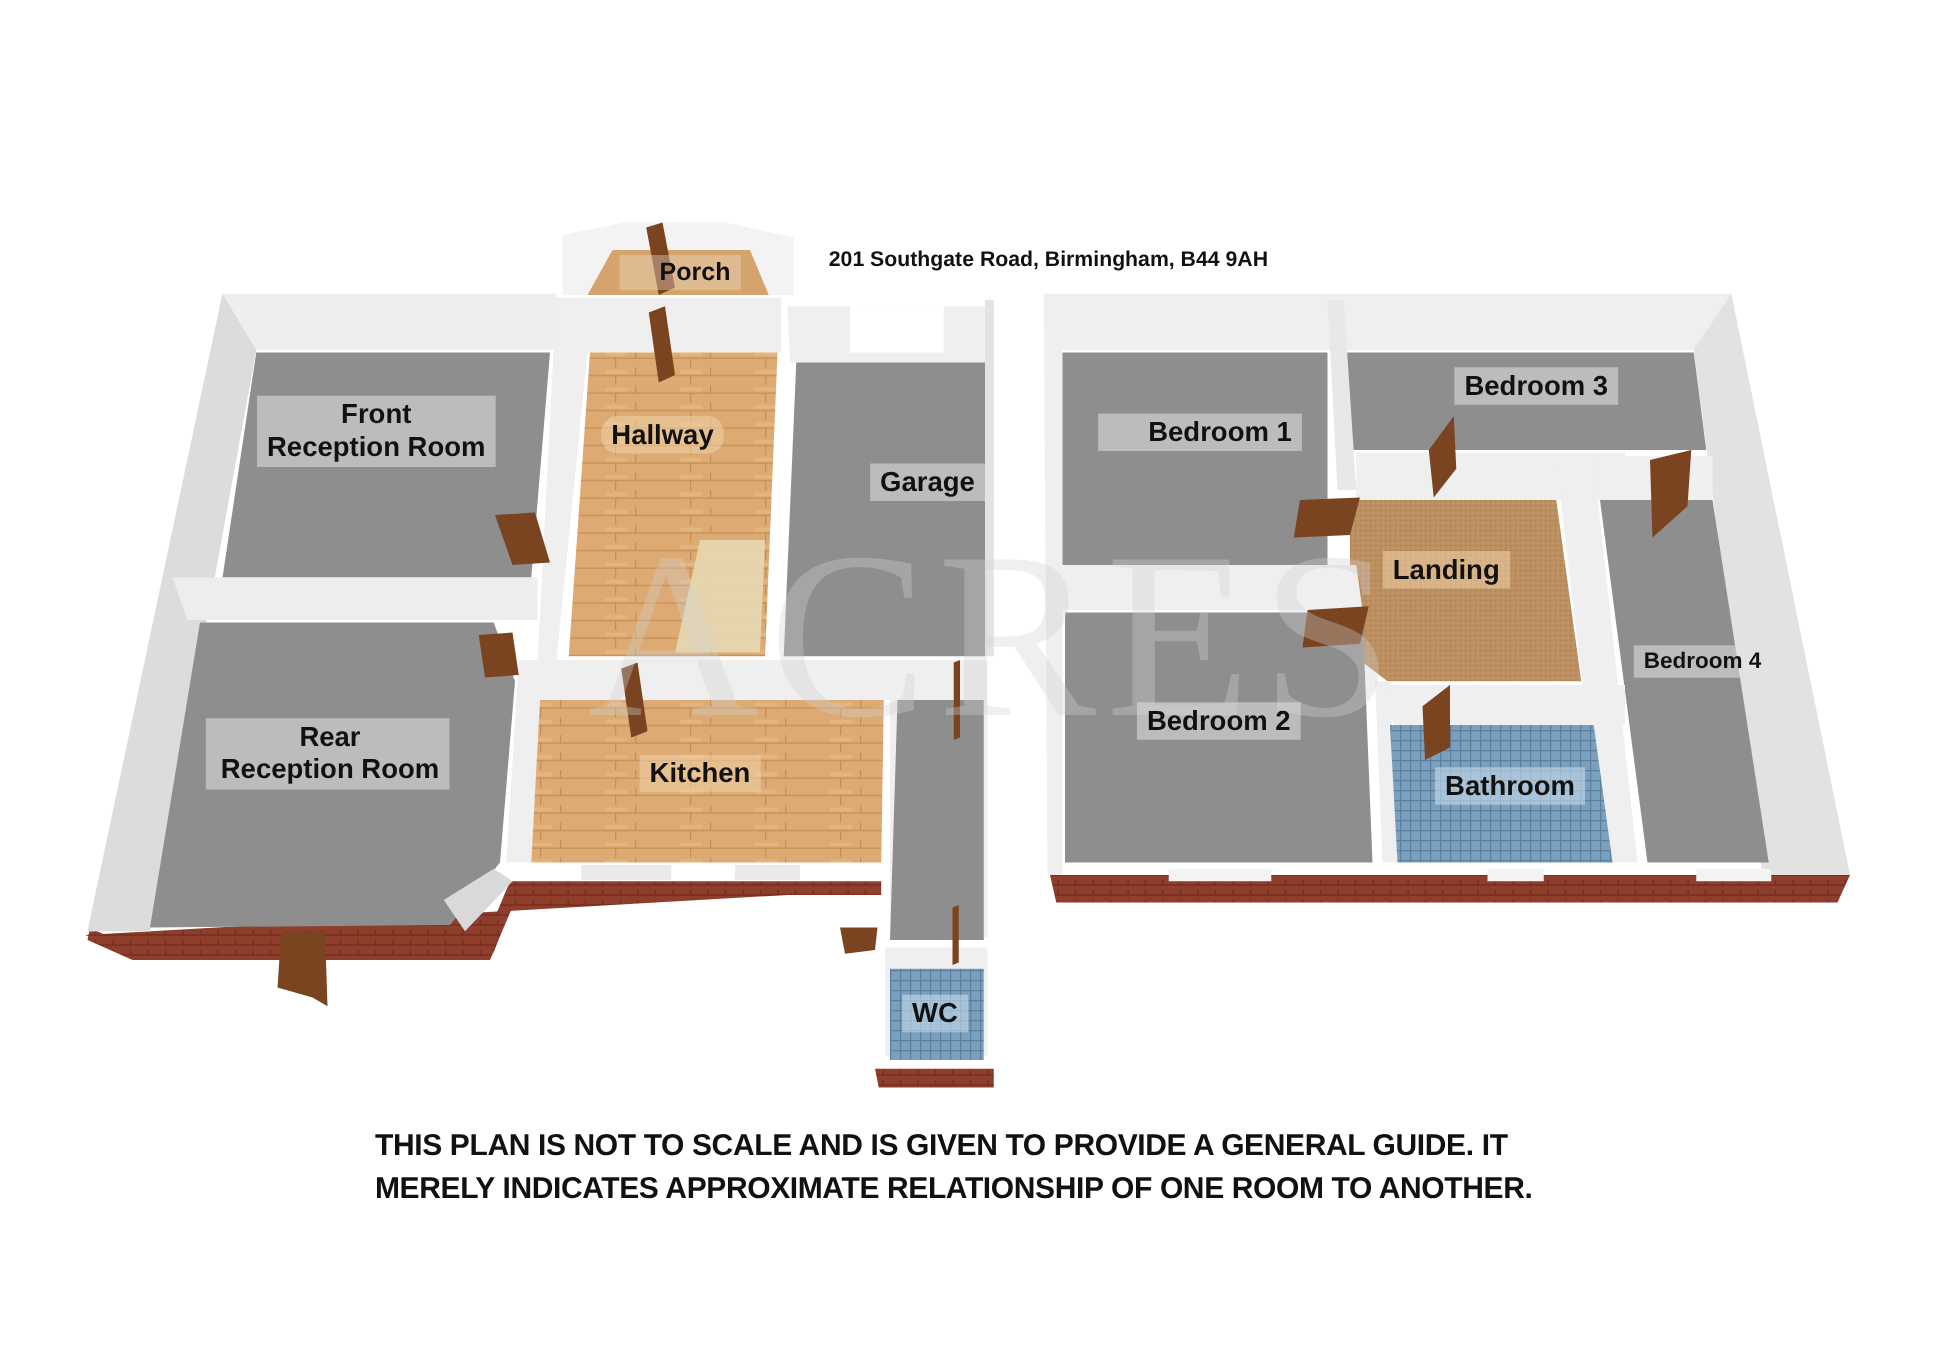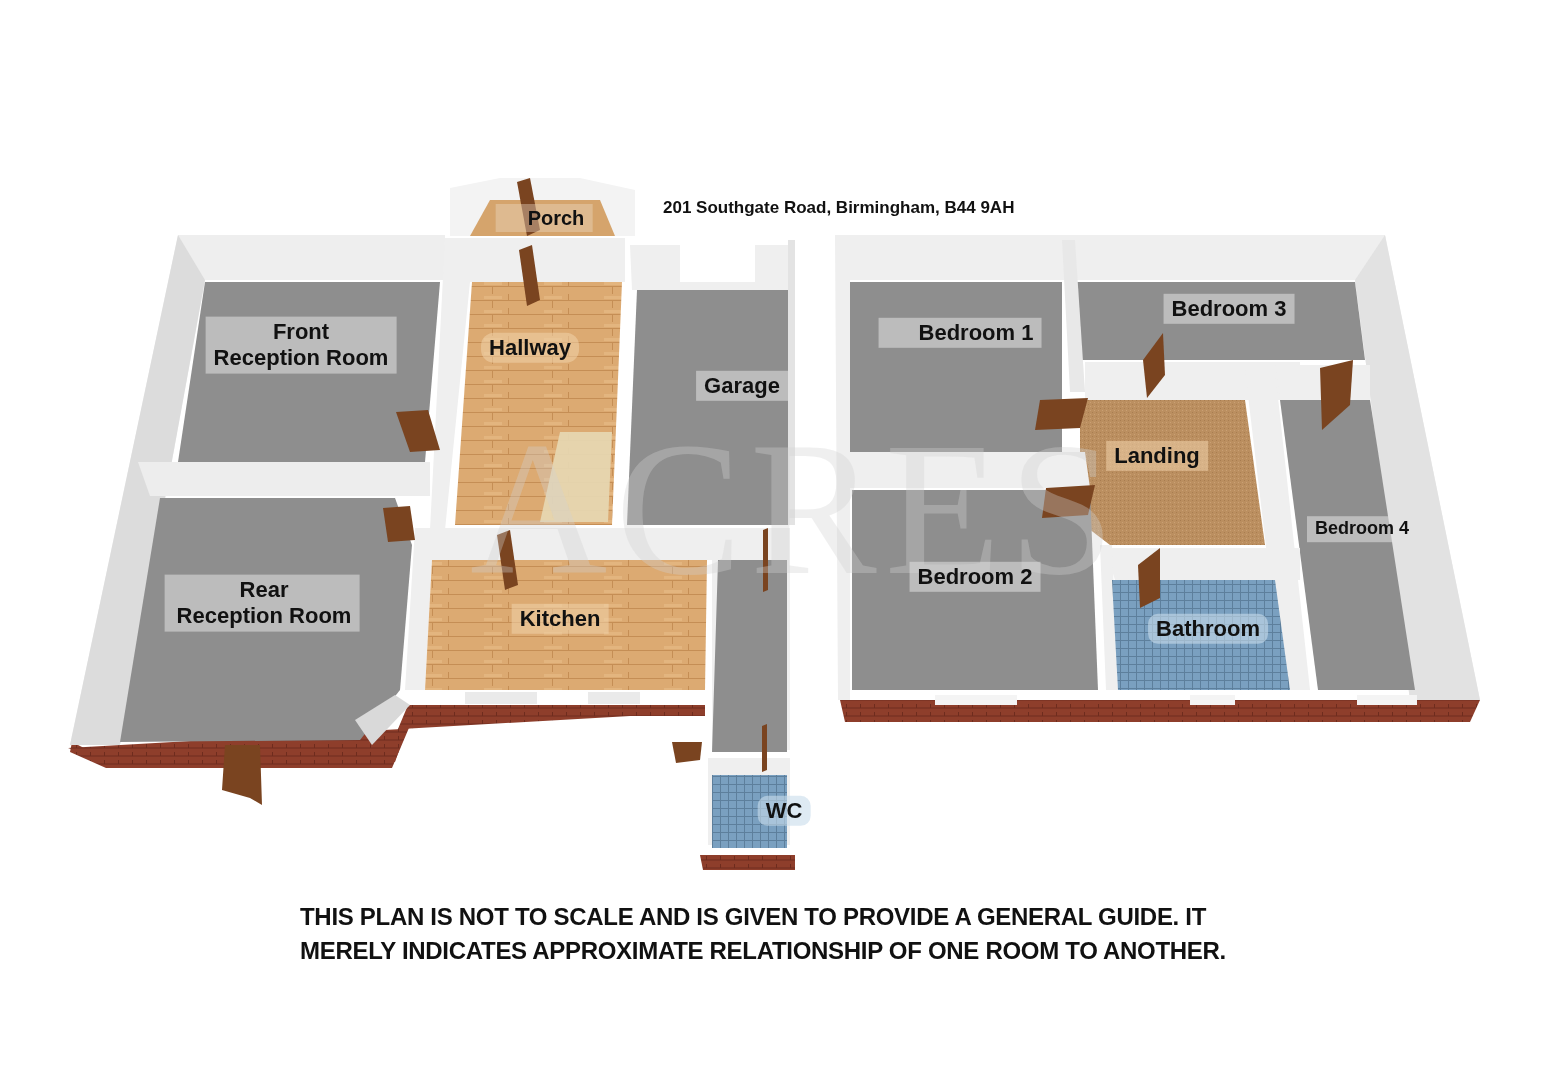--- a/index.html
+++ b/index.html
@@ -1,21 +1,21 @@
 <!DOCTYPE html>
 <html><head>
 <meta charset="utf-8">
 <style>
   html,body{margin:0;padding:0;background:#ffffff;}
   body{width:1557px;height:1080px;position:relative;overflow:hidden;font-family:"Liberation Sans",sans-serif;}
   svg.plan{position:absolute;left:0;top:0;width:1557px;height:1080px;}
   .lbl{position:absolute;transform:translate(-50%,-50%);text-align:center;font-weight:bold;color:#111;
        background:rgba(225,225,225,0.55);padding:2px 8px;line-height:1.2;white-space:nowrap;font-size:22px;}
   .lbl.wood{background:rgba(240,210,170,0.55);}
-  .lbl.tile{background:rgba(200,220,235,0.6);border-radius:10px;}
+  .lbl.tile{background:rgba(200,220,235,0.6);}
   .lbl.small{font-size:18px;}
   .lbl.porch{font-size:20px;background:rgba(235,220,200,0.4);padding-left:32px;}
   .address{position:absolute;left:663px;top:198px;font-size:17px;font-weight:bold;color:#111;white-space:nowrap;}
   .disclaimer{position:absolute;left:300px;top:900px;width:968px;font-size:24px;font-weight:bold;color:#111;line-height:34px;letter-spacing:-0.3px;}
   .watermark{position:absolute;left:470px;top:400px;font-family:"Liberation Serif",serif;font-size:190px;color:rgba(210,210,210,0.35);letter-spacing:8px;font-weight:normal;}
 </style>
 </head>
 <body>
 
 <svg class="plan" viewBox="0 0 1557 1080">
@@ -147,22 +147,22 @@
   <div>Front</div>
   <div>Reception Room</div>
 </div>
 <div class="lbl wood" style="left:530px;top:348px;border-radius:13px;">Hallway</div>
 <div class="lbl" style="left:706px;top:386px;margin-left:36px;">Garage</div>
 <div class="lbl" style="left:262px;top:603px;padding-left:12px;">
   <div>Rear</div>
   <div>Reception Room</div>
 </div>
 <div class="lbl wood" style="left:560px;top:619px;">Kitchen</div>
-<div class="lbl tile" style="left:784px;top:811px;text-align:center;">WC</div>
+<div class="lbl tile" style="left:748px;top:811px;text-align:center;">WC</div>
 
-<div class="lbl" style="left:960px;top:333px;padding-left:40px;">Bedroom 1</div>
+<div class="lbl" style="left:960px;top:346px;padding-left:40px;">Bedroom 1</div>
 <div class="lbl" style="left:1229px;top:309px;">Bedroom 3</div>
 <div class="lbl wood" style="left:1157px;top:456px;">Landing</div>
 <div class="lbl" style="left:975px;top:577px;">Bedroom 2</div>
 <div class="lbl tile" style="left:1208px;top:629px;">Bathroom</div>
 <div class="lbl small" style="left:1362px;top:529px;">Bedroom 4</div>
 
 <div class="disclaimer">THIS PLAN IS NOT TO SCALE AND IS GIVEN TO PROVIDE A GENERAL GUIDE. IT MERELY INDICATES APPROXIMATE RELATIONSHIP OF ONE ROOM TO ANOTHER.</div>
 
 </body></html>

